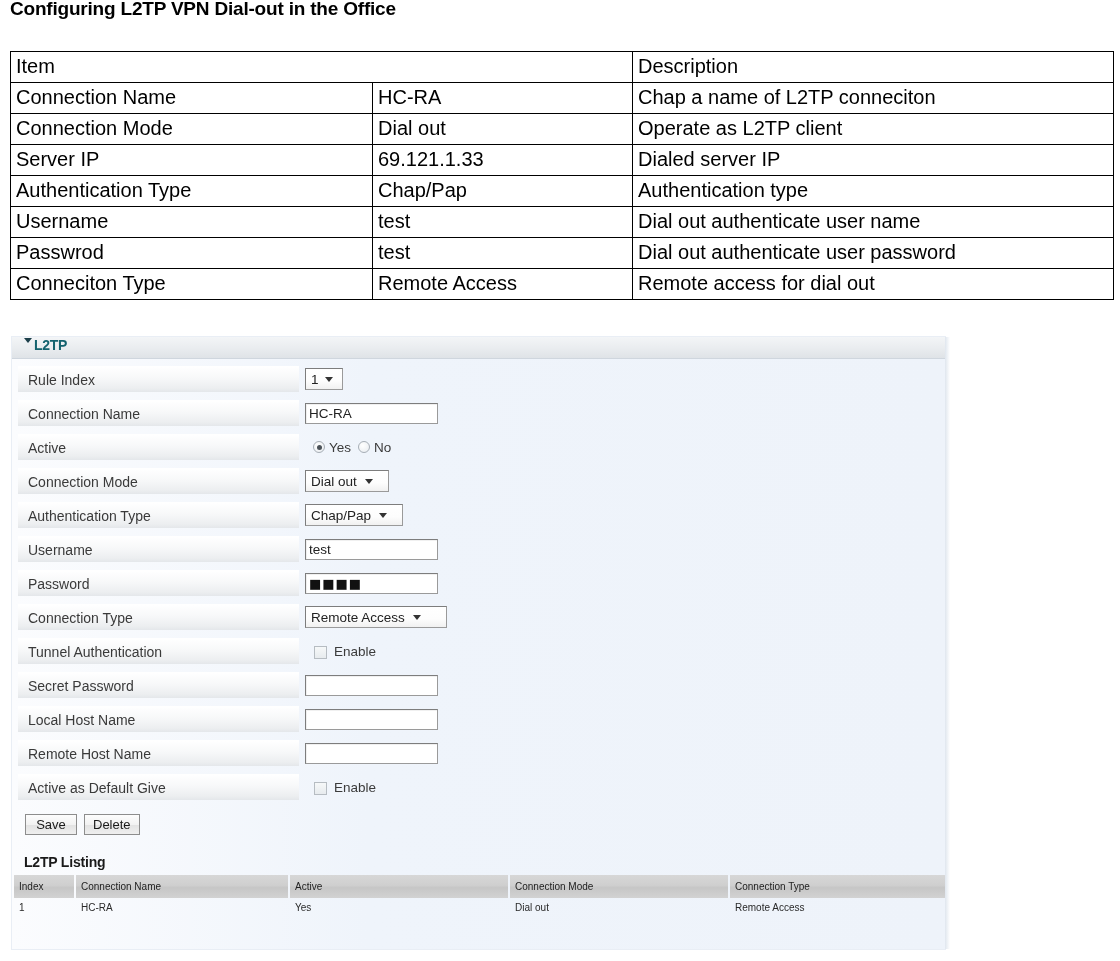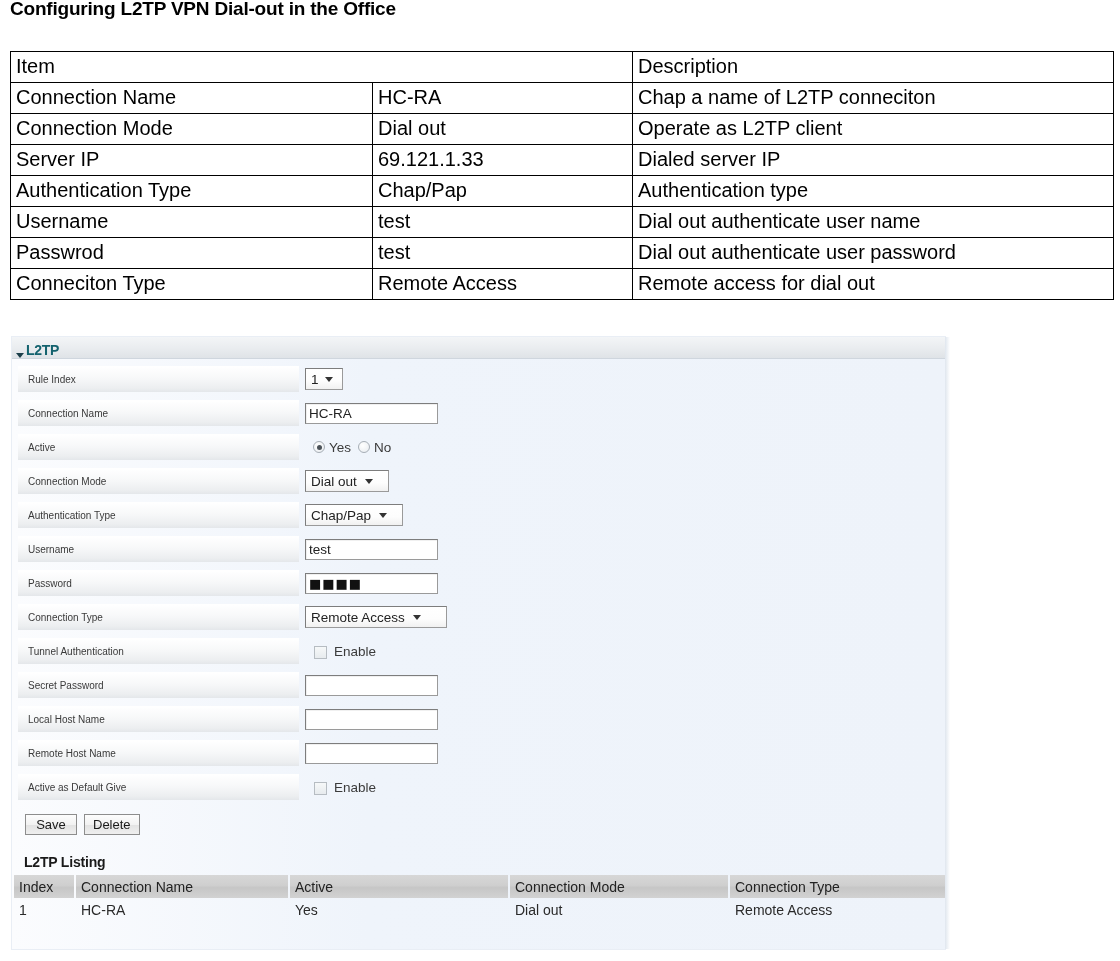--- a/index.html
+++ b/index.html
@@ -68,22 +68,22 @@
     height: 100%;
     background: linear-gradient(to right, #dfe6ee, #ffffff);
   }
 
   .panel-header {
     position: relative;
     height: 22px;
     background: linear-gradient(to bottom, #f3f5f7 0%, #e9ecef 55%, #dfe3e7 100%);
     border-bottom: 1px solid #cfd6de;
     display: flex;
-    align-items: flex-end;
-    padding-left: 4px;
+    align-items: flex-start;
+    padding-left: 12px;
     box-sizing: border-box;
   }
   .panel-header .tri {
     width: 0; height: 0;
     border-left: 4px solid transparent;
     border-right: 4px solid transparent;
     border-top: 5px solid #1c3f4a;
     margin-right: 2px;
     margin-top: 1px;
   }
@@ -100,21 +100,21 @@
     position: relative;
     height: 34px;
     display: flex;
     align-items: center;
   }
   .flabel {
     width: 281px;
     margin-left: 6px;
     height: 26px;
     line-height: 26px;
-    font-size: 10px;
+    font-size: 14px;
     color: #3a3a3a;
     padding-left: 10px;
     box-sizing: border-box;
     background: linear-gradient(to bottom, #ffffff 0%, #f7f8f9 45%, #eceef0 85%, #e4e7ea 100%);
     border-top: 1px solid #ffffff;
     white-space: nowrap;
   }
   .fctrl {
     margin-left: 6px;
     display: flex;
@@ -237,21 +237,21 @@
     padding-left: 12px;
     margin-top: 14px;
     margin-bottom: 5px;
     letter-spacing: -0.2px;
   }
   .lst-table {
     width: 933px;
     border-collapse: separate;
     border-spacing: 2px 0;
     table-layout: fixed;
-    font-size: 14px;
+    font-size: 10px;
   }
   .lst-table th {
     background: linear-gradient(to bottom, #d7d7d7 0%, #cfcfcf 45%, #c6c6c6 55%, #d2d2d2 100%);
     color: #222;
     font-weight: normal;
     text-align: left;
     padding: 3px 0 3px 5px;
     height: 17px;
     white-space: nowrap;
   }

